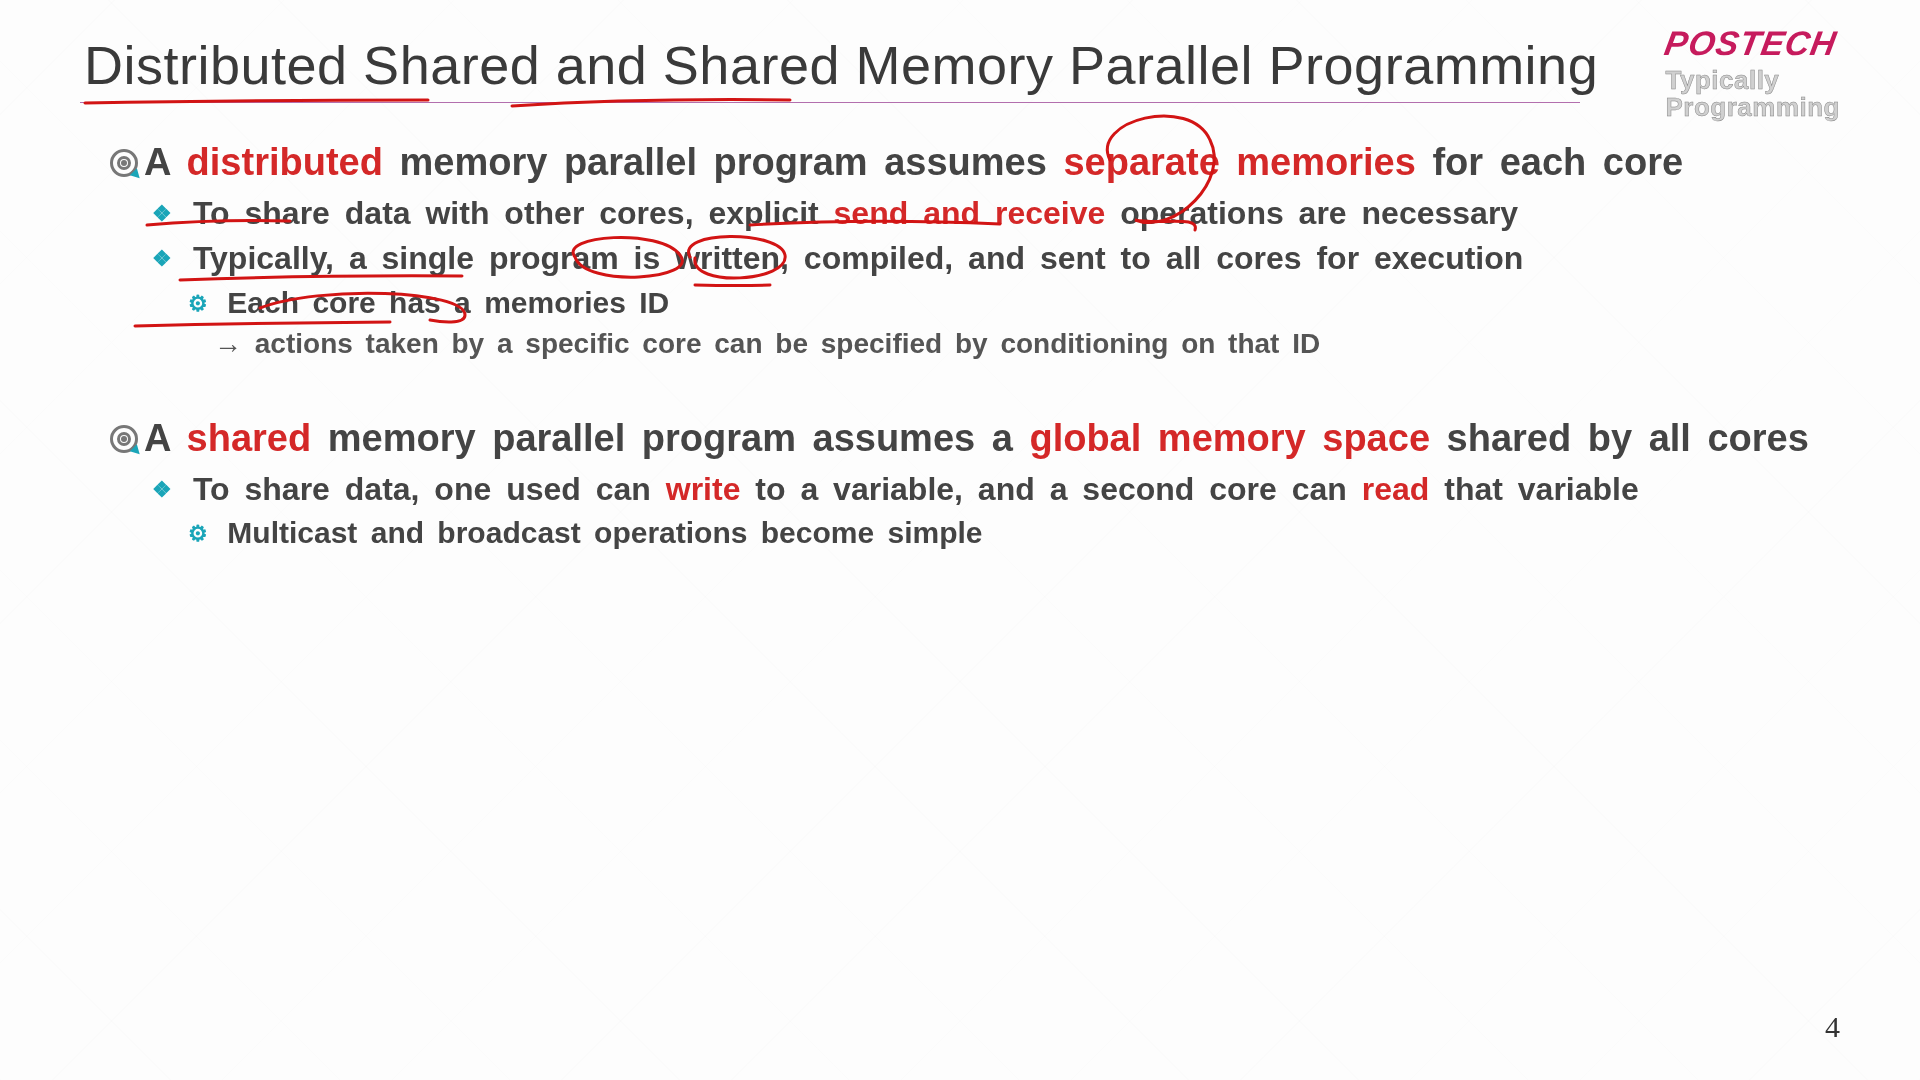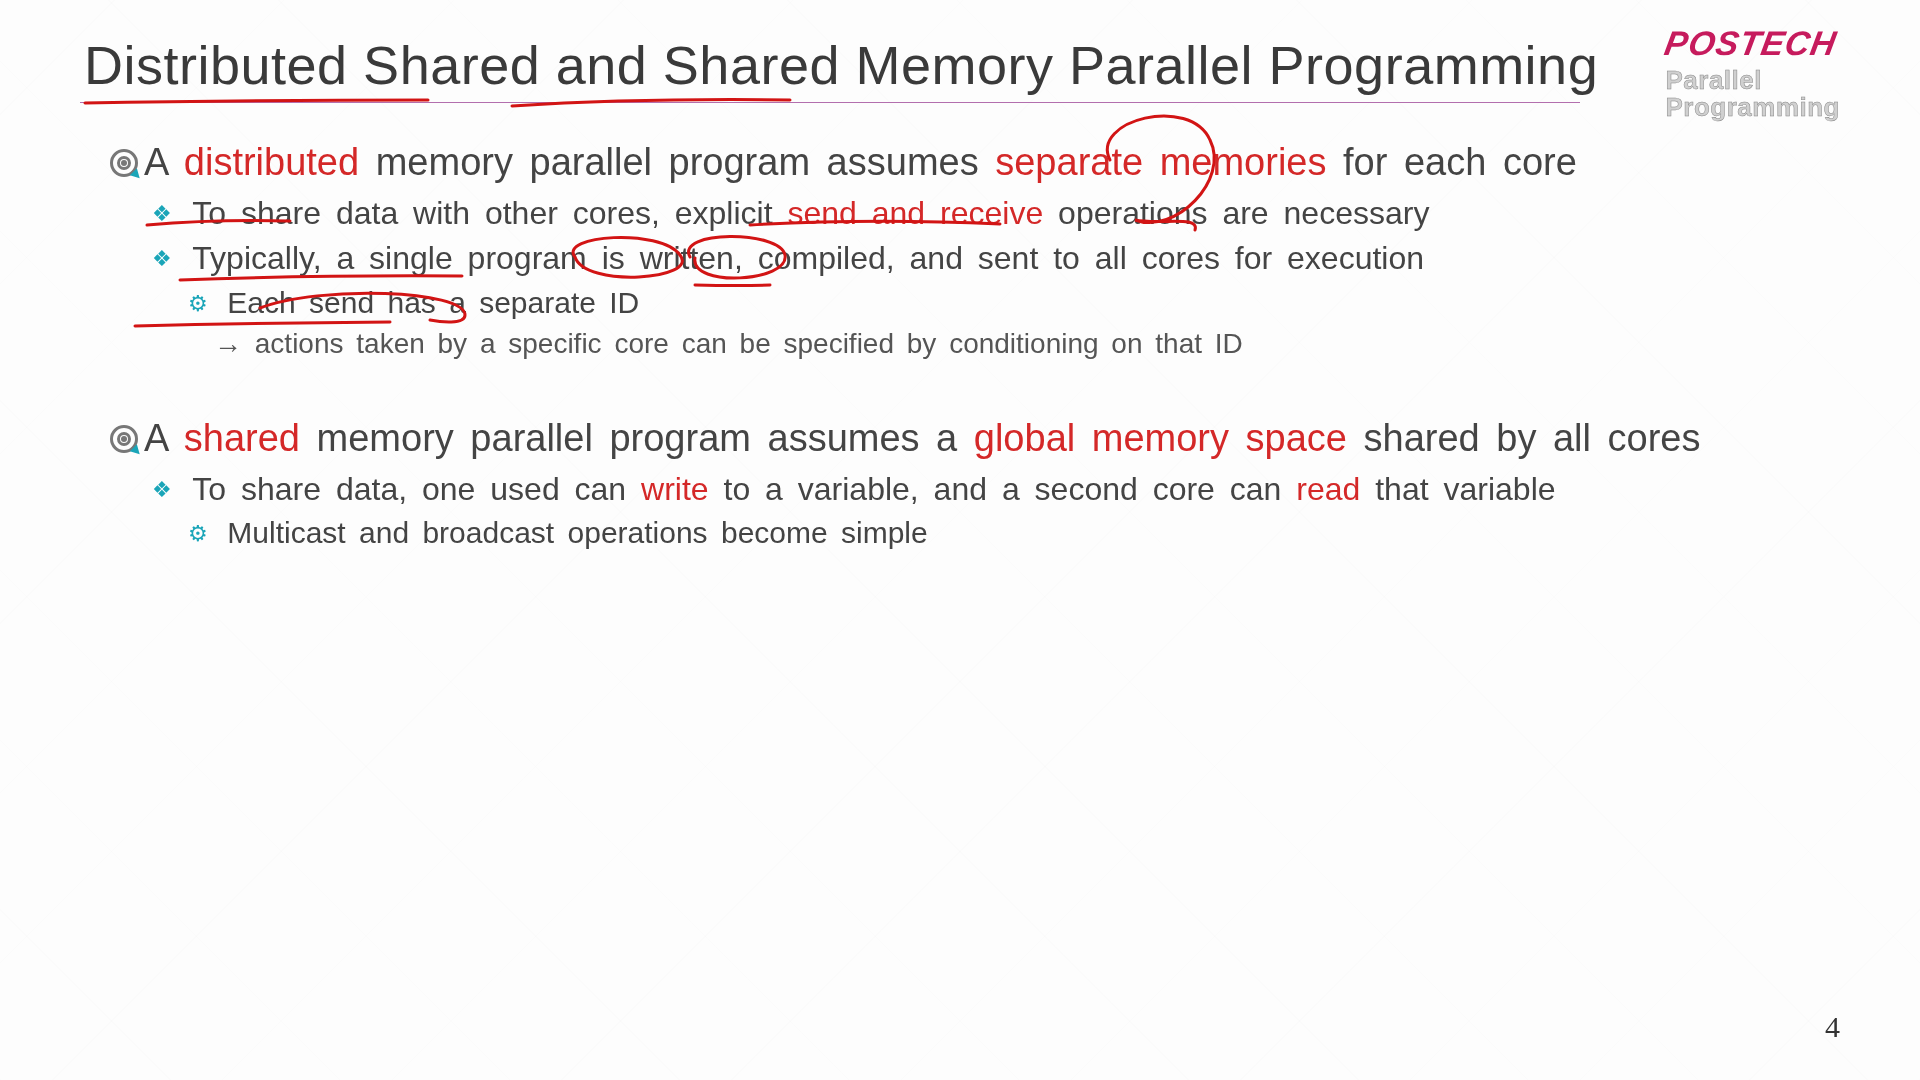--- a/index.html
+++ b/index.html
@@ -7,21 +7,21 @@
     background:linear-gradient(#fdfdfd,#fdfdfd);
     background-image:
       repeating-linear-gradient(45deg,rgba(0,0,0,0.008) 0,rgba(0,0,0,0.008) 1px,transparent 1px,transparent 120px),
       repeating-linear-gradient(-45deg,rgba(0,0,0,0.008) 0,rgba(0,0,0,0.008) 1px,transparent 1px,transparent 120px)}
   .title{font-size:54px;font-weight:400;color:#3a3a3a;letter-spacing:0.5px;margin:4px 0 6px 4px;position:relative}
   .title-rule{height:0;border-top:1px solid #b36fae;margin:0 260px 34px 0}
   .brand{position:absolute;top:24px;right:80px;text-align:left}
   .brand-main{font-family:Arial,sans-serif;font-weight:900;font-style:italic;font-size:34px;color:#c61b5d;letter-spacing:1px;transform:skewX(-10deg);display:inline-block}
   .brand-sub{font-family:Arial,sans-serif;font-weight:900;font-size:26px;line-height:1.05;color:#d0d0d0;
     -webkit-text-stroke:0.5px #888;margin-top:4px;letter-spacing:0.5px}
-  .content{font-size:32px;line-height:1.35;color:#444;font-weight:400}
+  .content{font-size:32px;line-height:1.35;color:#444;font-weight:700}
   .target-icon{display:inline-block;width:28px;height:28px;vertical-align:-2px;margin-right:6px;position:relative}
   .target-icon::before{content:"";position:absolute;inset:0;border:3px solid #777;border-radius:50%}
   .target-icon::after{content:"";position:absolute;inset:7px;border:3px solid #777;border-radius:50%}
   .target-icon .dot{position:absolute;left:50%;top:50%;width:6px;height:6px;margin:-3px 0 0 -3px;background:#777;border-radius:50%}
   .target-icon .arrow{position:absolute;right:-3px;bottom:-3px;width:0;height:0;border-left:9px solid #1aa5b8;border-top:5px solid transparent;border-bottom:5px solid transparent;transform:rotate(45deg)}
   .l1{margin:0 0 4px 30px;font-size:38px;word-spacing:6px}
   .l2{margin:2px 0 2px 72px;font-size:32px;word-spacing:6px}
   .l2::before{content:"\2756";color:#1aa5b8;font-size:22px;display:inline-block;width:26px;vertical-align:3px}
   .l3{margin:2px 0 2px 108px;font-size:30px;word-spacing:5px}
   .l3::before{content:"\2699";color:#1aa5b8;font-size:22px;display:inline-block;width:26px;vertical-align:2px}
@@ -33,41 +33,41 @@
   svg.ann path,svg.ann ellipse,svg.ann circle{fill:none;stroke:#d21414;stroke-width:3;stroke-linecap:round}
 </style>
 </head>
 <body>
 
 <div class="slide">
 
   <div class="brand">
     <div class="brand-main">POSTECH</div>
     <div class="brand-sub">
-      <span>Parallel</span><br>
+      <span>Typically</span><br>
       <span>Programming</span>
     </div>
   </div>
 
   <div class="title">Distributed Shared and Shared Memory Parallel Programming</div>
   <div class="title-rule"></div>
 
   <div class="content">
 
     <div class="l1">
       <span class="target-icon"><span class="dot"></span><span class="arrow"></span></span><span>A </span><span class="r">distributed </span><span>memory parallel program assumes </span><span class="r">separate memories</span><span> for each core</span>
     </div>
     <div class="l2">
       <span>To share data with other cores, explicit </span><span class="r">send and receive</span><span> operations are necessary</span>
     </div>
     <div class="l2">
       <span>Typically, a single program is written, compiled, and sent to all cores for execution</span>
     </div>
     <div class="l3">
-      <span>Each send has a separate ID</span>
+      <span>Each core has a memories ID</span>
     </div>
     <div class="l4">
       <span>→ actions taken by a specific core can be specified by conditioning on that ID</span>
     </div>
 
     <div class="block2">
       <div class="l1">
         <span class="target-icon"><span class="dot"></span><span class="arrow"></span></span><span>A </span><span class="r">shared</span><span> memory parallel program assumes a </span><span class="r">global memory space</span><span> shared by all cores</span>
       </div>
       <div class="l2">

